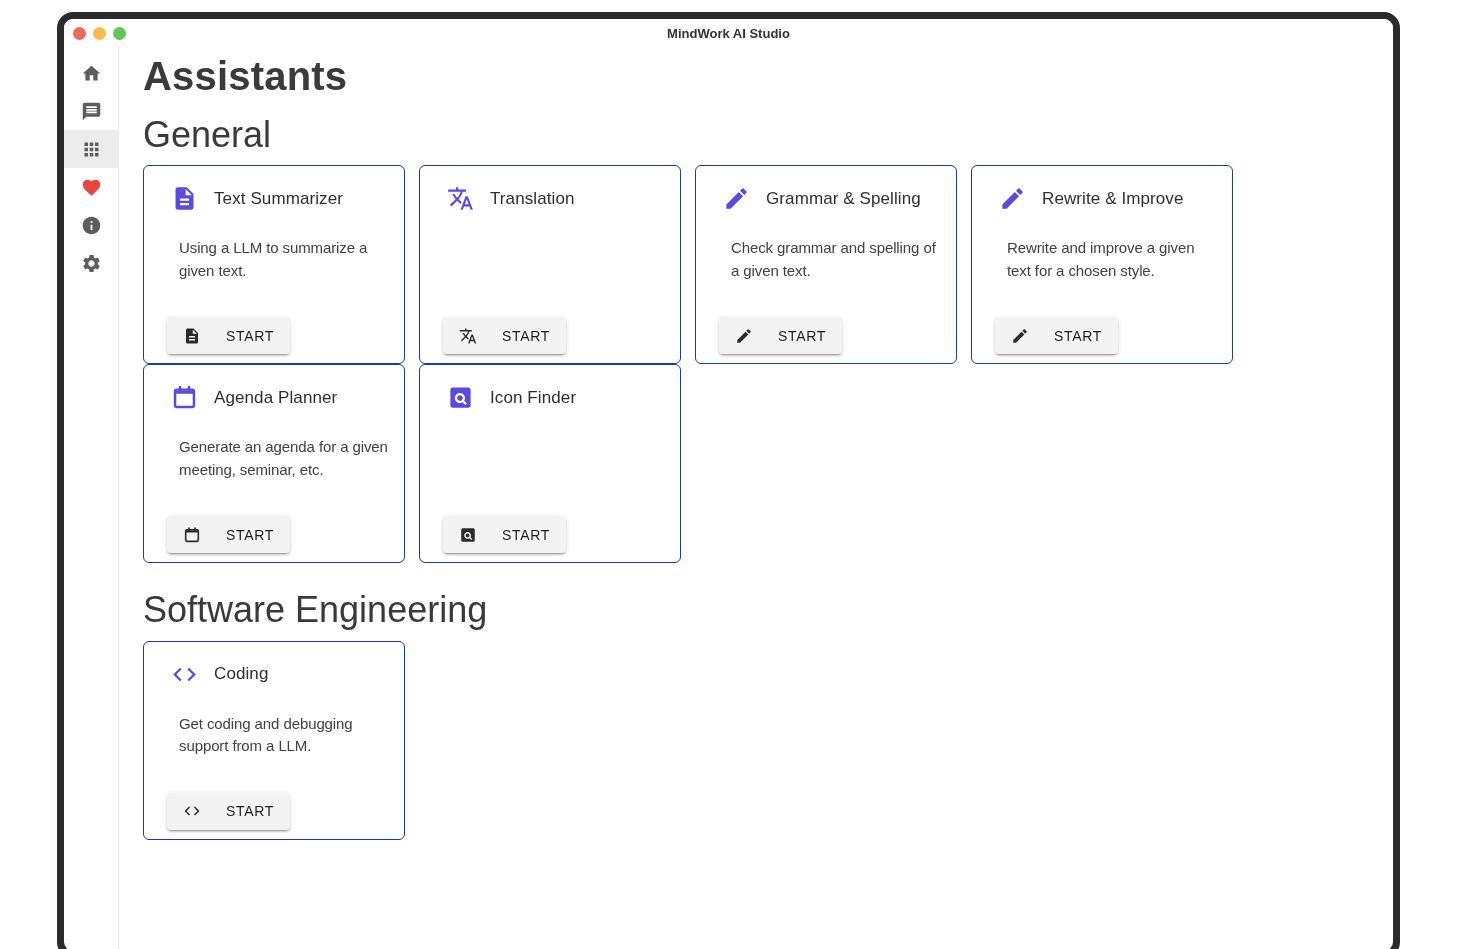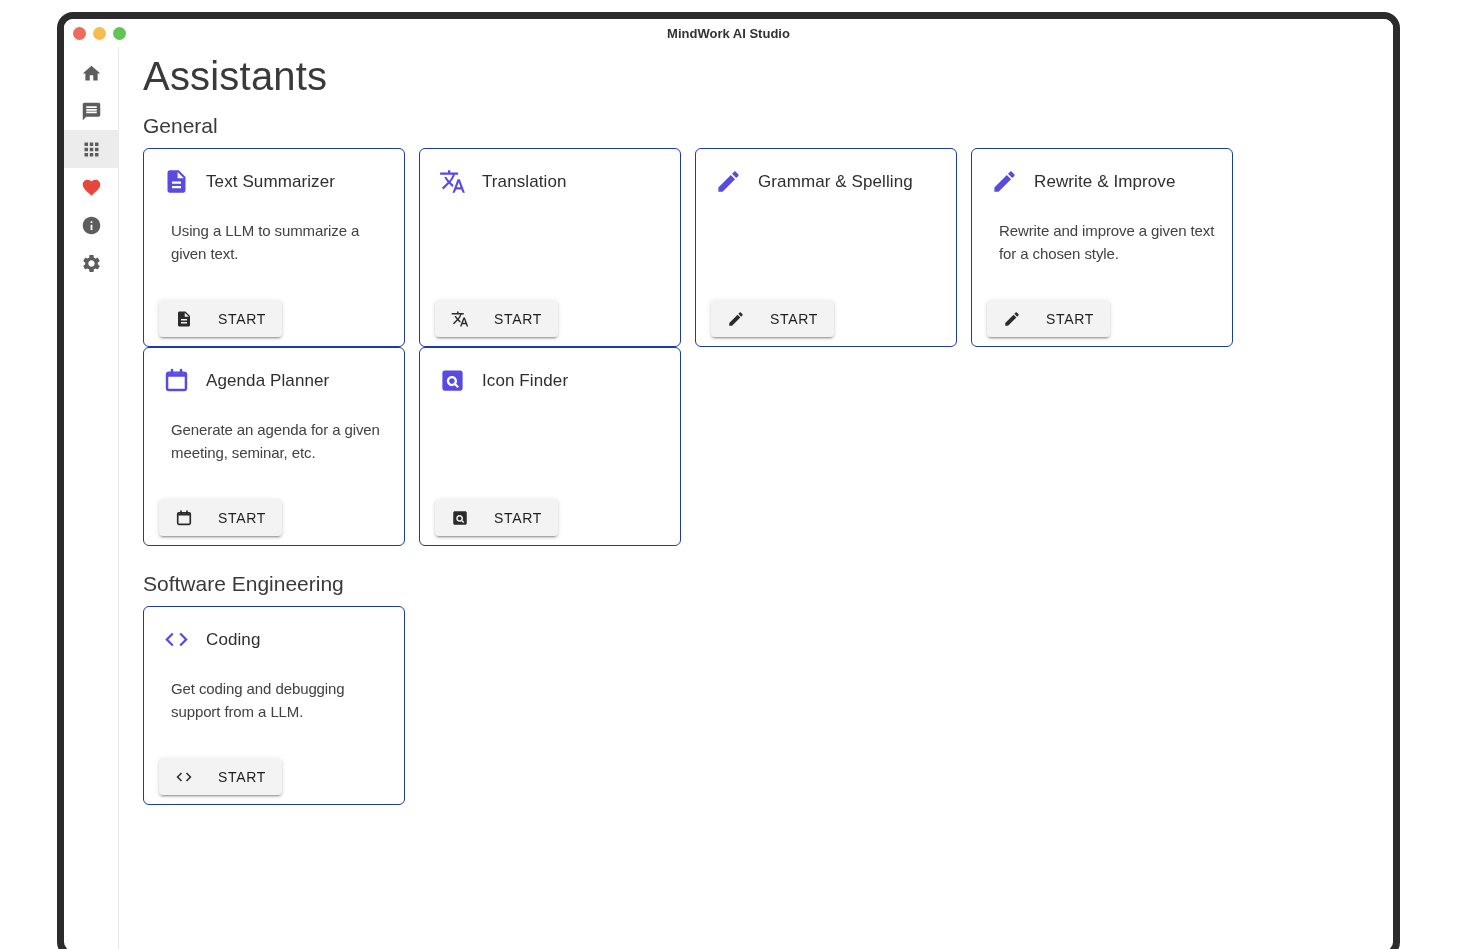--- a/index.html
+++ b/index.html
@@ -47,39 +47,39 @@
     height: 38px; width: 55px;
     display: flex; align-items: center; justify-content: center;
     color: #5d5d5d; cursor: pointer;
   }
   .sidebar-item.active { background: #ececec; }
   .sidebar-item svg { width: 21px; height: 21px; }
 
   .main { flex: 1; padding: 2px 20px 0 24px; overflow: hidden; }
 
   .page-title {
-    font-size: 40px; font-weight: 400; color: #3a3a3a;
+    font-size: 40px; font-weight: 700; color: #3a3a3a;
     margin: 4px 0 0 0; line-height: 1.15;
     letter-spacing: 0.2px;
   }
 
   .section-heading {
-    font-size: 21px; font-weight: 400; color: #3a3a3a;
+    font-size: 36px; font-weight: 400; color: #3a3a3a;
     margin: 26px 0 10px 0; line-height: 1.15;
   }
   #sections > section:first-child .section-heading { margin-top: 15px; }
 
   .cards-row { display: flex; gap: 14px; }
 
   .card {
     width: 262px; height: 199px;
     background: #ffffff;
     border: 1px solid var(--card-border, #1e3ca0);
     border-radius: 6px;
-    padding: 15px 14px 9px 15px;
+    padding: 15px 14px 9px 23px;
     display: flex; flex-direction: column;
   }
   .card-header {
     display: flex; align-items: center; gap: 16px;
     padding: 4px 0 0 4px;
   }
   .card-icon { width: 27px; height: 27px; color: var(--accent, #594ae2); flex: none; display: flex; }
   .card-icon svg { width: 27px; height: 27px; }
   .card-title { font-size: 17px; font-weight: 500; color: #2f2f2f; letter-spacing: 0.1px; }
   .card-desc {
@@ -185,20 +185,21 @@
               </div>
               <div class="card">
                 <div class="card-header">
                   <span class="card-icon">
                     <svg viewBox="0 0 24 24" fill="currentColor">
                       <path d="M3 17.25V21h3.75L17.81 9.94l-3.75-3.75L3 17.25zM20.71 7.04c.39-.39.39-1.02 0-1.41l-2.34-2.34c-.39-.39-1.02-.39-1.41 0l-1.83 1.83 3.75 3.75 1.83-1.83z"></path>
                     </svg>
                   </span>
                   <span class="card-title">Grammar &amp; Spelling</span>
                 </div>
+                <div class="card-desc">Check grammar and spelling of a given text.</div>
                 <div class="card-actions"><button class="start-button">
                     <svg viewBox="0 0 24 24" fill="currentColor">
                       <path d="M3 17.25V21h3.75L17.81 9.94l-3.75-3.75L3 17.25zM20.71 7.04c.39-.39.39-1.02 0-1.41l-2.34-2.34c-.39-.39-1.02-.39-1.41 0l-1.83 1.83 3.75 3.75 1.83-1.83z"></path>
                     </svg>
                     <span>START</span>
                   </button></div>
               </div>
               <div class="card">
                 <div class="card-header">
                   <span class="card-icon">

